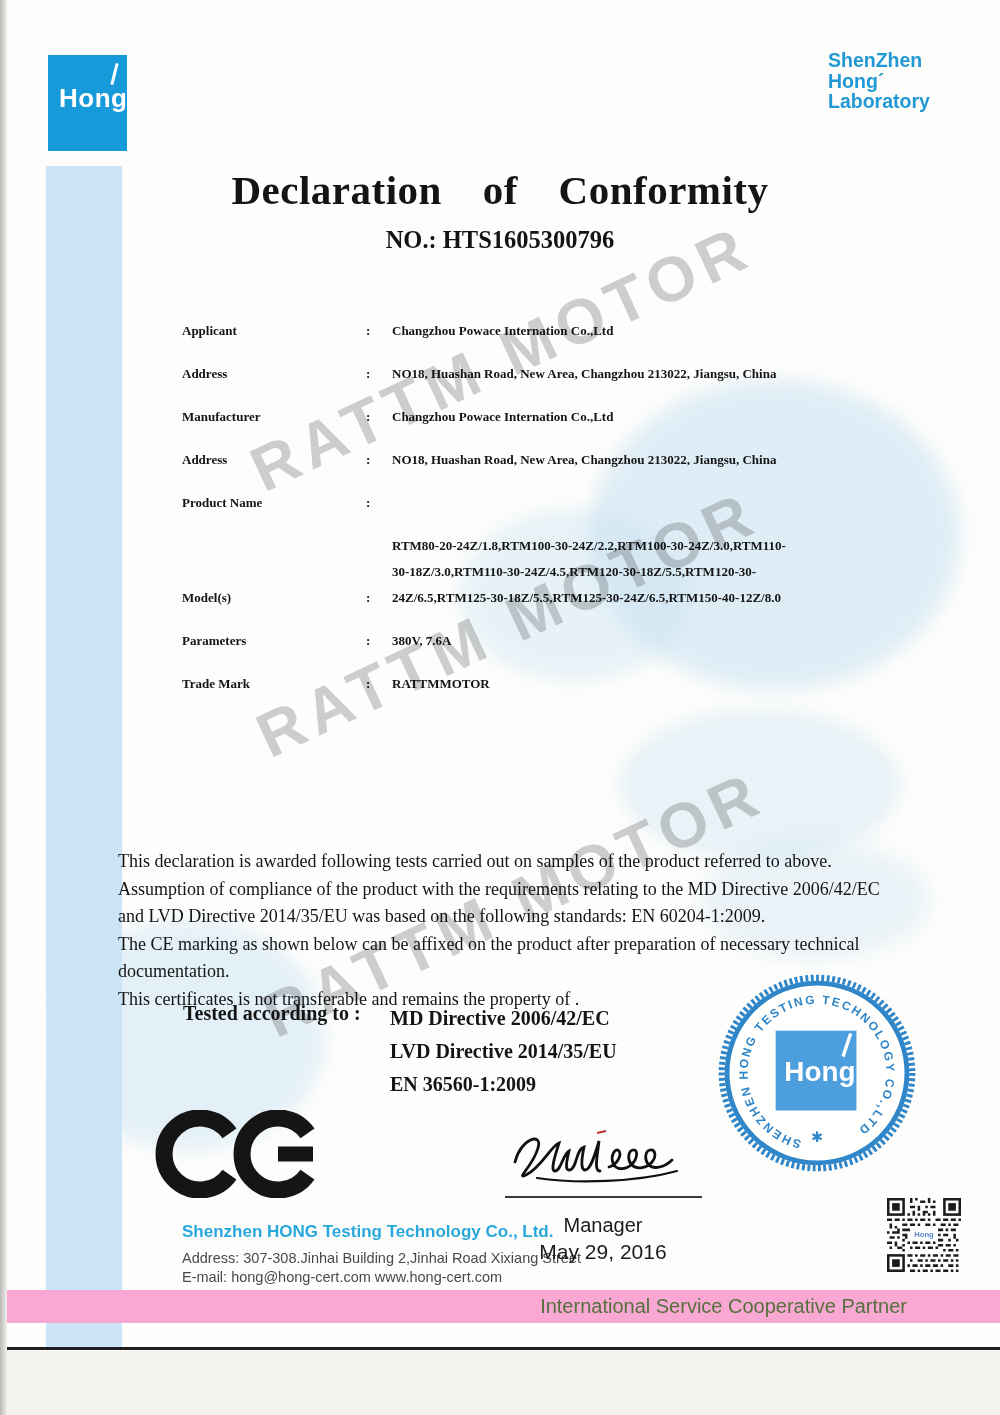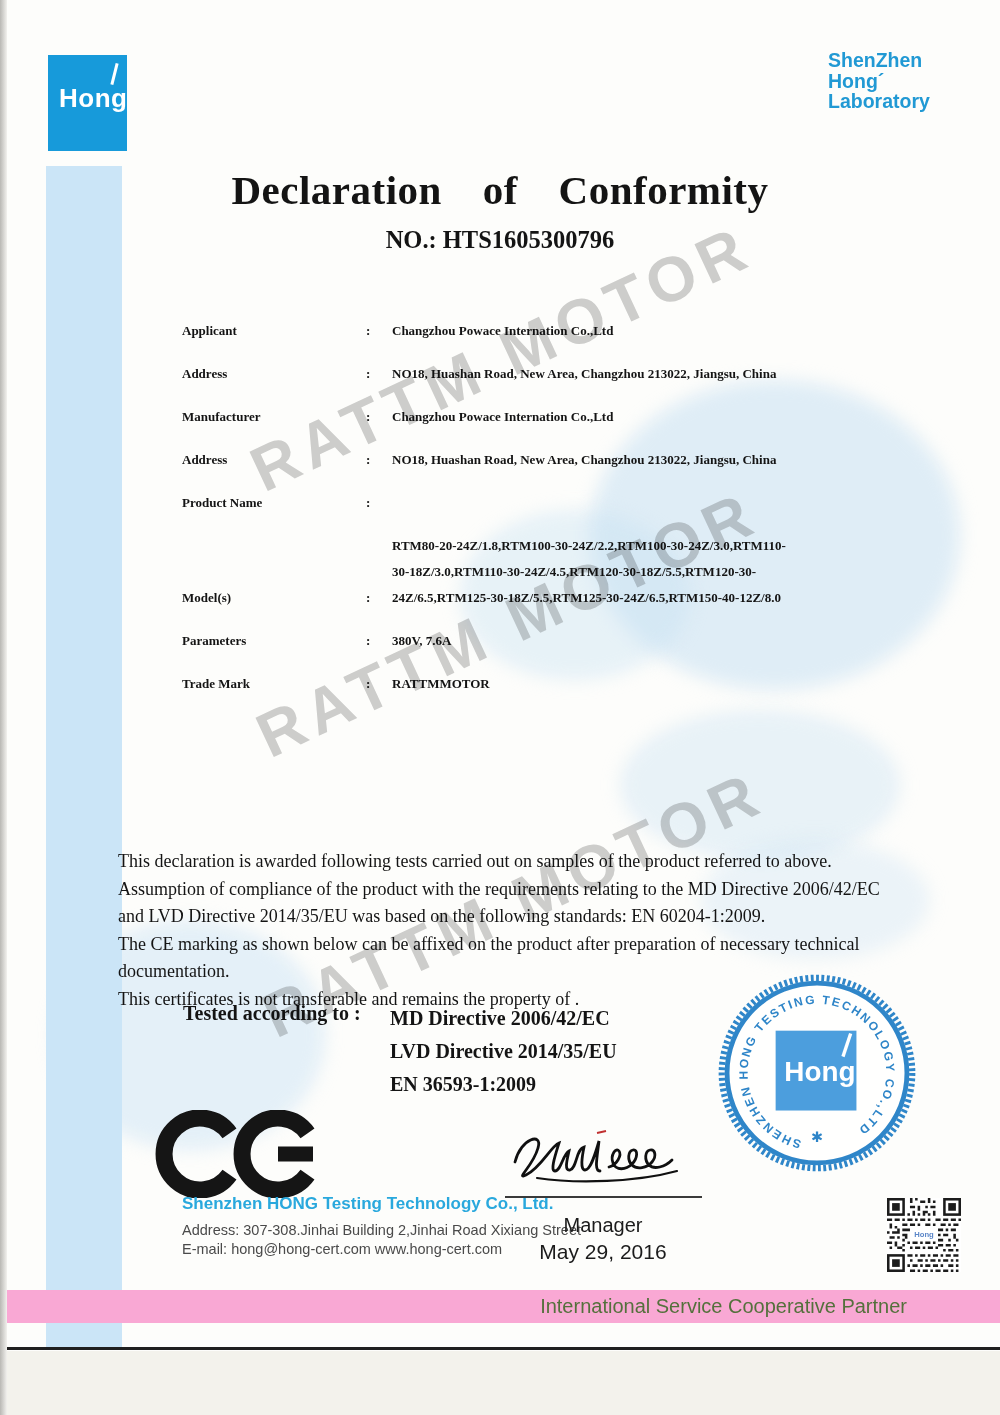--- a/index.html
+++ b/index.html
@@ -51,21 +51,21 @@
   
   .decl{left:118px;top:848px;width:792px;font-size:18px;line-height:27.5px;z-index:3;}
   .decl p{margin:0;}
 
   
   .tested-label{left:183px;top:1002px;font-size:20px;font-weight:bold;z-index:3;}
   .tested-items{left:390px;top:1002px;font-size:20px;font-weight:bold;line-height:33px;z-index:3;}
 
   
   .ce{left:155px;top:1110px;z-index:3;}
-  .issuer{left:182px;top:1194px;z-index:6;font-family:"Liberation Sans",sans-serif;}
+  .issuer{left:182px;top:1222px;z-index:6;font-family:"Liberation Sans",sans-serif;}
   .issuer-name{color:#29a8dd;font-size:17px;font-weight:600;margin-bottom:7px;}
   .issuer-line{color:#4a4a4a;font-size:14.5px;line-height:18.5px;}
 
   
   .sig{left:505px;top:1126px;z-index:6;}
   .sig-line{left:505px;top:1196px;width:197px;border-top:2px solid #3a3a3a;z-index:6;}
   .signer{left:497px;top:1212px;width:212px;text-align:center;z-index:6;
           font-family:"Liberation Sans",sans-serif;color:#1b1b1b;}
   .signer-title{font-size:20px;line-height:26px;}
   .signer-date{font-size:21px;line-height:27px;text-align:center;}
@@ -156,21 +156,21 @@
     <p>This declaration is awarded following tests carried out on samples of the product referred to above.</p>
     <p>Assumption of compliance of the product with the requirements relating to the MD Directive 2006/42/EC and LVD Directive 2014/35/EU was based on the following standards: EN 60204-1:2009.</p>
     <p>The CE marking as shown below can be affixed on the product after preparation of necessary technical documentation.</p>
     <p>This certificates is not transferable and remains the property of .</p>
   </div>
 
   <div class="abs tested-label">Tested according to :</div>
   <div class="abs tested-items">
     <div>MD Directive 2006/42/EC</div>
     <div>LVD Directive 2014/35/EU</div>
-    <div>EN 36593-1:2009</div>
+    <div>EN 36560-1:2009</div>
   </div>
 
   <svg class="abs ce" width="180" height="88" viewBox="0 0 180 88">
     <path d="M74.5 23.3 A36 36 0 1 0 74.5 64.7" fill="none" stroke="#151515" stroke-width="17"></path>
     <path d="M152.5 23.3 A36 36 0 1 0 152.5 64.7" fill="none" stroke="#151515" stroke-width="17"></path>
     <path d="M123 44 L158 44" stroke="#151515" stroke-width="15"></path>
   </svg>
 
   <div class="abs issuer">
     <div class="issuer-name">Shenzhen HONG Testing Technology Co., Ltd.</div>

